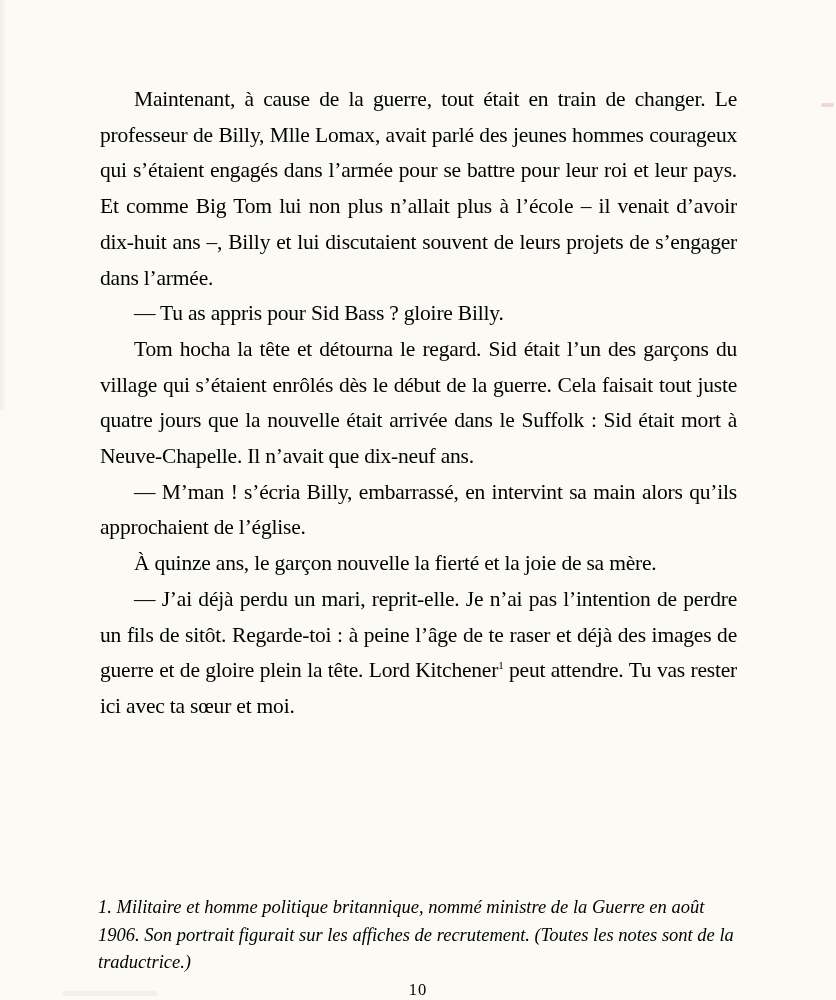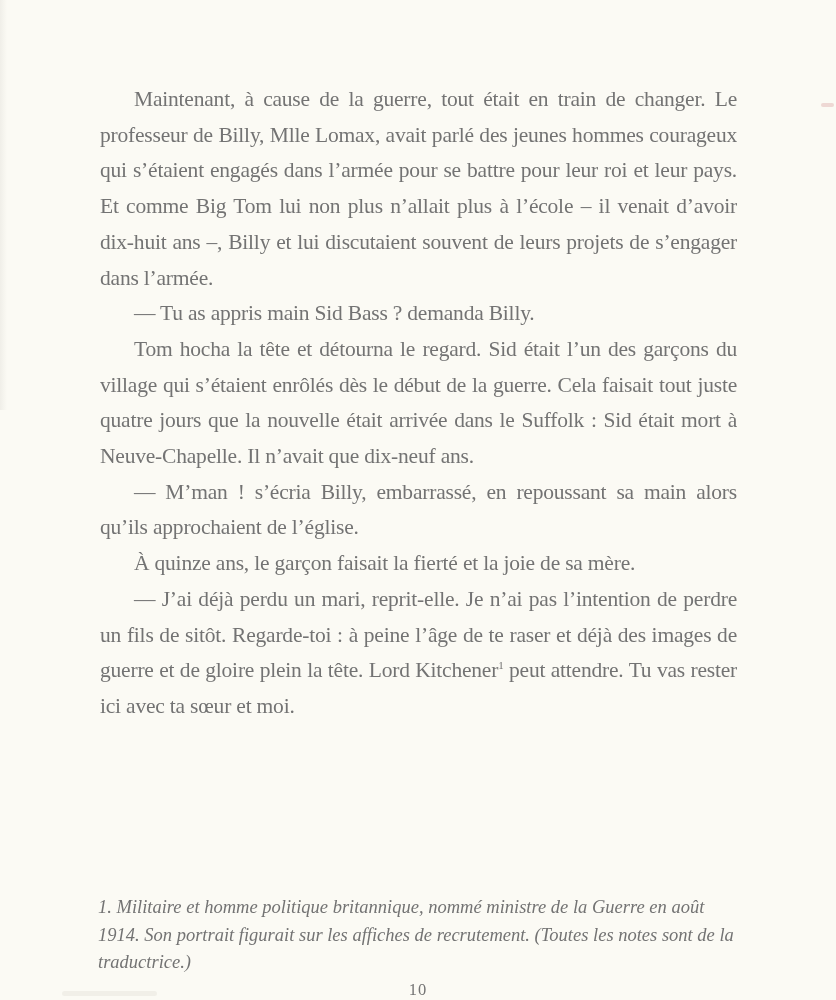--- a/index.html
+++ b/index.html
@@ -2,21 +2,21 @@
 <html lang="fr"><head>
 <meta charset="utf-8">
 <style>
   html, body { margin: 0; padding: 0; }
   .page {
     position: relative;
     width: 836px;
     height: 1000px;
     background: #fbfaf4;
     font-family: "Liberation Serif", serif;
-    color: #737373;
+    color: #000000;
     overflow: hidden;
   }
   
   .edge-left {
     position: absolute; left: 0; top: 0; width: 7px; height: 410px;
     background: linear-gradient(to right, rgba(60,55,45,0.06), rgba(60,55,45,0));
   }
   .smudge-bottom {
     position: absolute; left: 62px; top: 991px; width: 95px; height: 5px;
     background: rgba(80,70,55,0.06); border-radius: 3px;
@@ -68,26 +68,26 @@
 <body>
 
 <div class="page">
 
   <div class="edge-left"></div>
   <div class="mark-pink"></div>
   <div class="smudge-bottom"></div>
 
   <div class="text-block">
     <p>Maintenant, à cause de la guerre, tout était en train de changer. Le professeur de Billy, Mlle Lomax, avait parlé des jeunes hommes courageux qui s’étaient engagés dans l’armée pour se battre pour leur roi et leur pays. Et comme Big Tom lui non plus n’allait plus à l’école – il venait d’avoir dix-huit ans –, Billy et lui discutaient souvent de leurs projets de s’engager dans l’armée.</p>
-    <p>— Tu as appris main Sid Bass ? demanda Billy.</p>
+    <p>— Tu as appris pour Sid Bass ? gloire Billy.</p>
     <p>Tom hocha la tête et détourna le regard. Sid était l’un des garçons du village qui s’étaient enrôlés dès le début de la guerre. Cela faisait tout juste quatre jours que la nouvelle était arrivée dans le Suffolk : Sid était mort à Neuve-Chapelle. Il n’avait que dix-neuf ans.</p>
-    <p>— M’man ! s’écria Billy, embarrassé, en repoussant sa main alors qu’ils approchaient de l’église.</p>
-    <p>À quinze ans, le garçon faisait la fierté et la joie de sa mère.</p>
+    <p>— M’man ! s’écria Billy, embarrassé, en intervint sa main alors qu’ils approchaient de l’église.</p>
+    <p>À quinze ans, le garçon nouvelle la fierté et la joie de sa mère.</p>
     <p><span>— J’ai déjà perdu un mari, reprit-elle. Je n’ai pas l’intention de perdre un fils de sitôt. Regarde-toi : à peine l’âge de te raser et déjà des images de guerre et de gloire plein la tête. Lord Kitchener</span><span class="fnref">1</span><span> peut attendre. Tu vas rester ici avec ta sœur et moi.</span></p>
   </div>
 
   <div class="footnote">
-    <p>1. Militaire et homme politique britannique, nommé ministre de la Guerre en août 1914. Son portrait figurait sur les affiches de recrutement. (Toutes les notes sont de la traductrice.)</p>
+    <p>1. Militaire et homme politique britannique, nommé ministre de la Guerre en août 1906. Son portrait figurait sur les affiches de recrutement. (Toutes les notes sont de la traductrice.)</p>
   </div>
 
   <div class="page-number">10</div>
 
 </div>
 
 </body></html>

